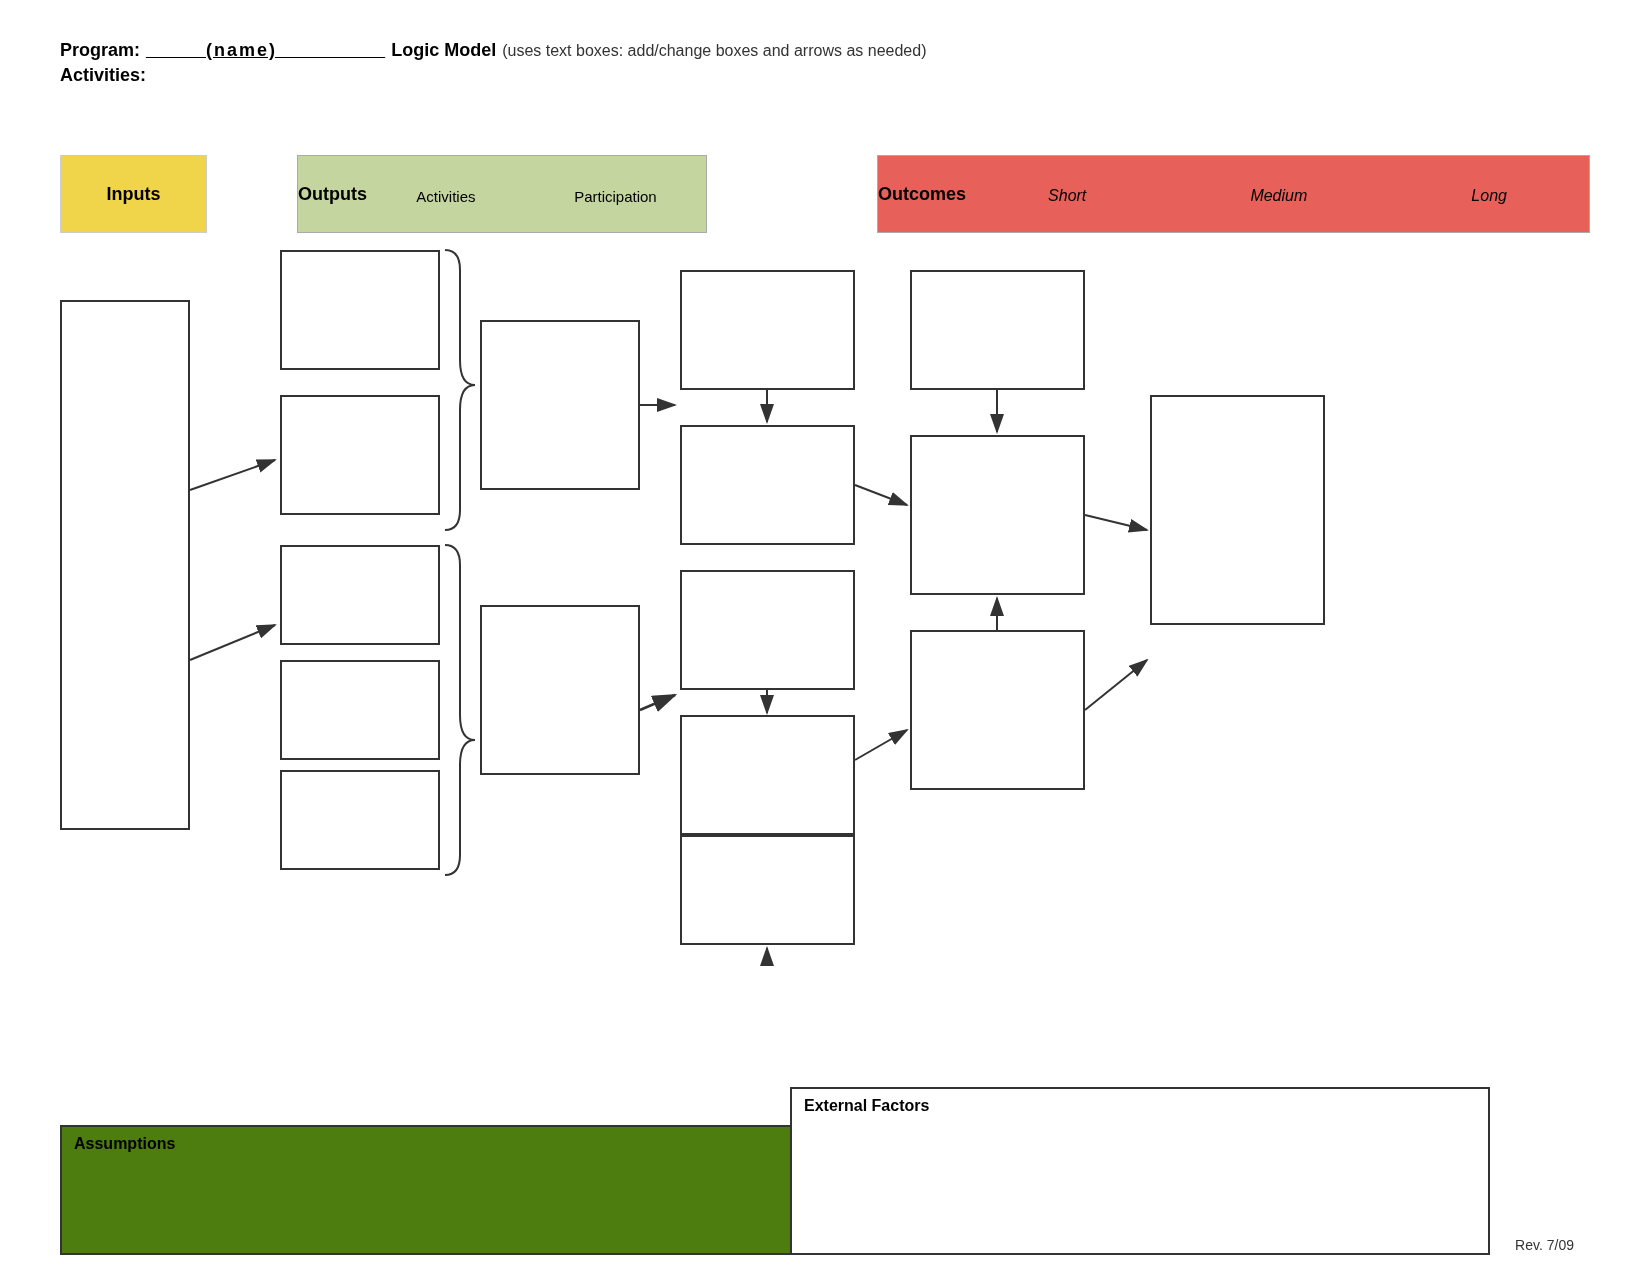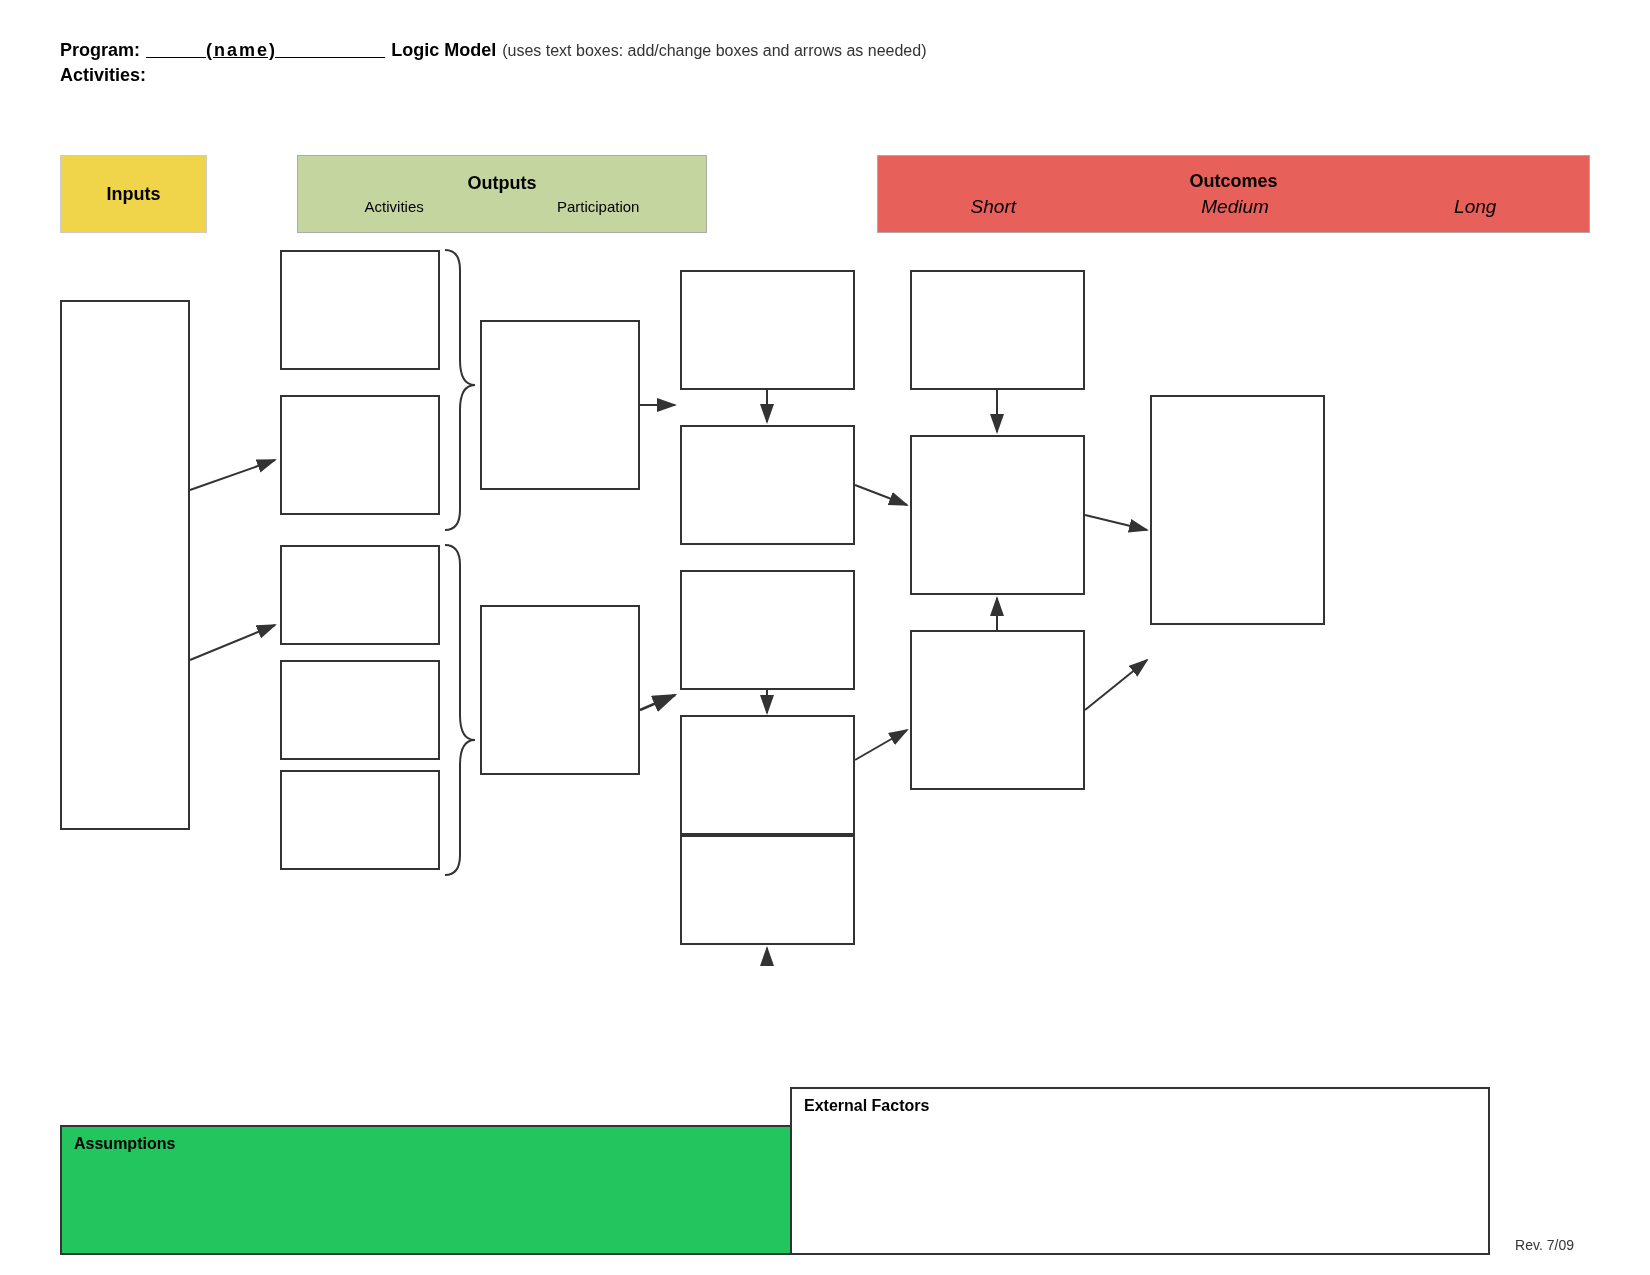--- a/index.html
+++ b/index.html
@@ -57,21 +57,20 @@
       font-size: 18px;
       border: 1px solid #ccc;
     }
 
     .col-outputs-header {
       margin-left: 90px;
       width: 410px;
       background: #c5d5a0;
       border: 1px solid #aaa;
       display: flex;
-      flex-direction: column;
       align-items: center;
       justify-content: center;
     }
     .col-outputs-header .main-label {
       font-weight: bold;
       font-size: 18px;
     }
     .col-outputs-header .sub-labels {
       display: flex;
       justify-content: space-around;
@@ -79,36 +78,35 @@
       font-size: 15px;
       margin-top: 4px;
     }
 
     .col-outcomes-header {
       margin-left: 170px;
       flex: 1;
       background: #e8605a;
       border: 1px solid #aaa;
       display: flex;
-      flex-direction: column;
       align-items: center;
       justify-content: center;
       position: relative;
     }
     .col-outcomes-header .main-label {
       font-weight: bold;
       font-size: 18px;
       color: #000;
     }
     .col-outcomes-header .sub-labels {
       display: flex;
       justify-content: space-around;
       width: 100%;
       font-style: italic;
-      font-size: 19px;
+      font-size: 16px;
       margin-top: 4px;
       color: #000;
     }
 
     
     .diagram {
       position: absolute;
       top: 240px;
       left: 60px;
       right: 60px;
@@ -237,21 +235,21 @@
     }
 
     
     .box-assumptions {
       position: absolute;
       bottom: 20px;
       left: 60px;
       width: 760px;
       height: 130px;
       border: 2px solid #333;
-      background: #22c55e;
+      background: #4d7c0f;
     }
     .box-assumptions-label {
       font-weight: bold;
       font-size: 16px;
       padding: 8px 12px;
     }
 
     .box-external {
       position: absolute;
       bottom: 20px;

